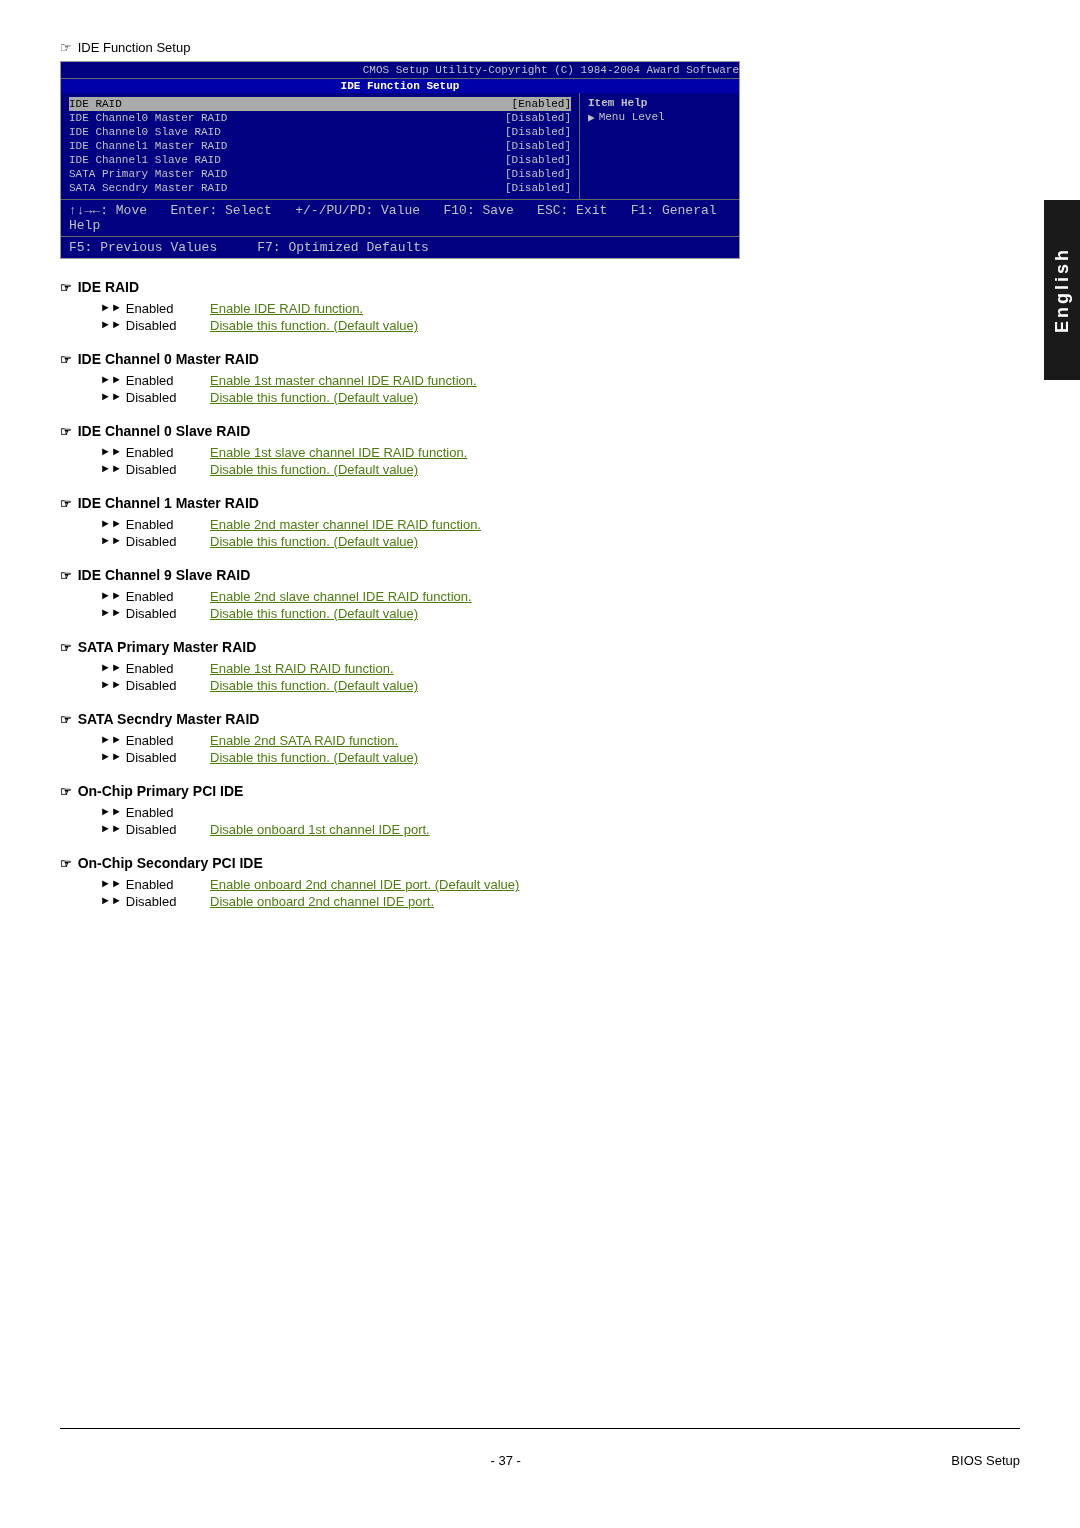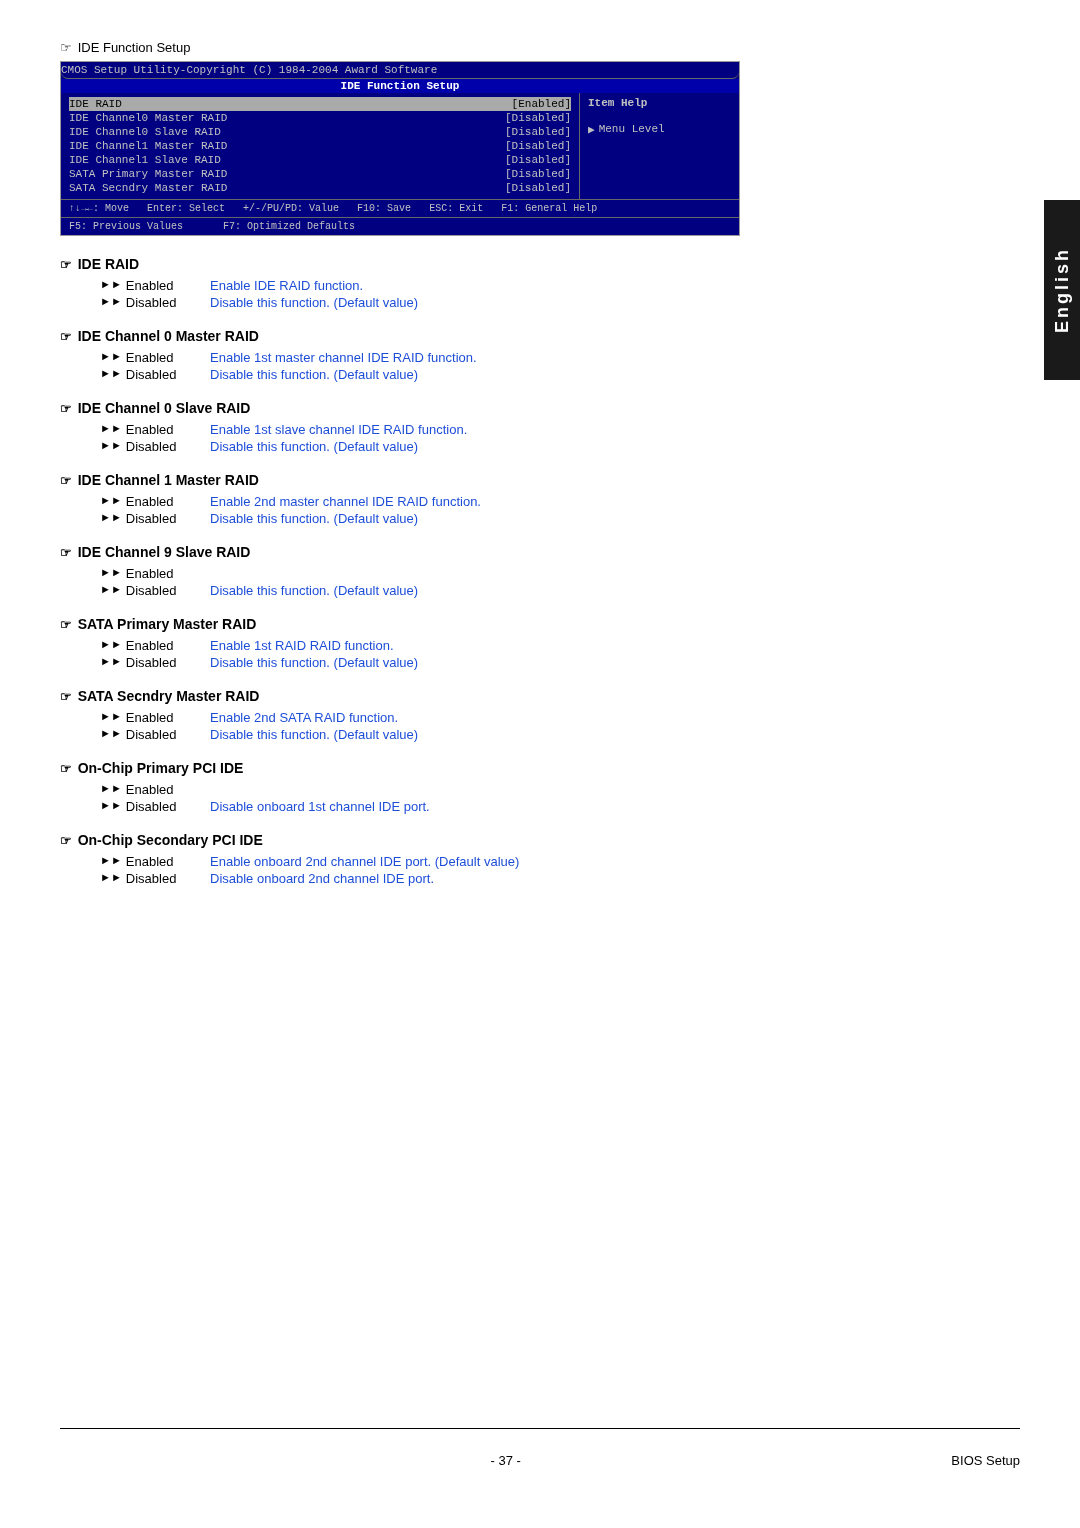--- a/index.html
+++ b/index.html
@@ -59,25 +59,24 @@
       width: 680px;
       font-family: 'Courier New', monospace;
       font-size: 11px;
       background: #000080;
       color: #c0c0c0;
     }
 
     .bios-title-bar {
       background: #000080;
       color: #c0c0c0;
-      text-align: left;
+      text-align: right;
       padding: 2px 0;
       border-bottom: 1px solid #666;
       font-size: 11px;
-      border-radius: 7px;
     }
 
     .bios-subtitle {
       background: #00a;
       color: #ffffff;
       text-align: center;
       padding: 1px 0;
       font-size: 11px;
       font-weight: bold;
     }
@@ -115,21 +114,21 @@
       border-left: 1px solid #666;
       padding: 4px 8px;
       font-size: 11px;
       color: #c0c0c0;
     }
 
     .bios-footer {
       background: #000080;
       color: #c0c0c0;
       padding: 3px 8px;
-      font-size: 10px;
+      font-size: 13px;
       border-top: 1px solid #666;
       display: flex;
       justify-content: space-between;
     }
 
     
     .section-heading {
       display: flex;
       align-items: center;
       gap: 6px;
@@ -164,21 +163,22 @@
       gap: 2px;
     }
 
     .arrow-icon {
       font-size: 11px;
       margin-right: 2px;
     }
 
     .option-desc {
       flex: 1;
-      color: #1d4ed8;
+      color: #4d7c0f;
+      text-decoration: underline;
     }
 
     
     .page-footer {
       position: absolute;
       bottom: 60px;
       left: 60px;
       right: 60px;
       display: flex;
       justify-content: space-between;
@@ -239,21 +239,21 @@
             <div class="bios-menu-row">
               <span class="bios-menu-label">SATA Primary Master RAID</span>
               <span class="bios-menu-value">[Disabled]</span>
             </div>
             <div class="bios-menu-row">
               <span class="bios-menu-label">SATA Secndry Master RAID</span>
               <span class="bios-menu-value">[Disabled]</span>
             </div>
           </div>
         <div class="bios-help">
-          <div style="font-weight:bold; margin-bottom:14px;">Item Help</div>
+          <div style="font-weight:bold; margin-bottom:2px;">Item Help</div>
           <div style="display:flex; gap:4px;">
             <span>▶</span>
             <span>Menu Level</span>
           </div>
         </div>
       </div>
       <div class="bios-footer">
         <div>
           <span>↑↓→←: Move</span>&nbsp;&nbsp;
           <span>Enter: Select</span>&nbsp;&nbsp;
@@ -363,20 +363,21 @@
         <div class="section-heading">
           <span class="cursor-icon">☞</span>
           <span>IDE Channel 9 Slave RAID</span>
         </div>
         <div class="option-table">
           <div class="option-row">
       <div class="option-key">
         <span class="arrow-icon">►►</span>
         <span>Enabled</span>
       </div>
+      <div class="option-desc">Enable 2nd slave channel IDE RAID function.</div>
     </div>
           <div class="option-row">
       <div class="option-key">
         <span class="arrow-icon">►►</span>
         <span>Disabled</span>
       </div>
       <div class="option-desc">Disable this function. (Default value)</div>
     </div>
         </div>
       </div>

